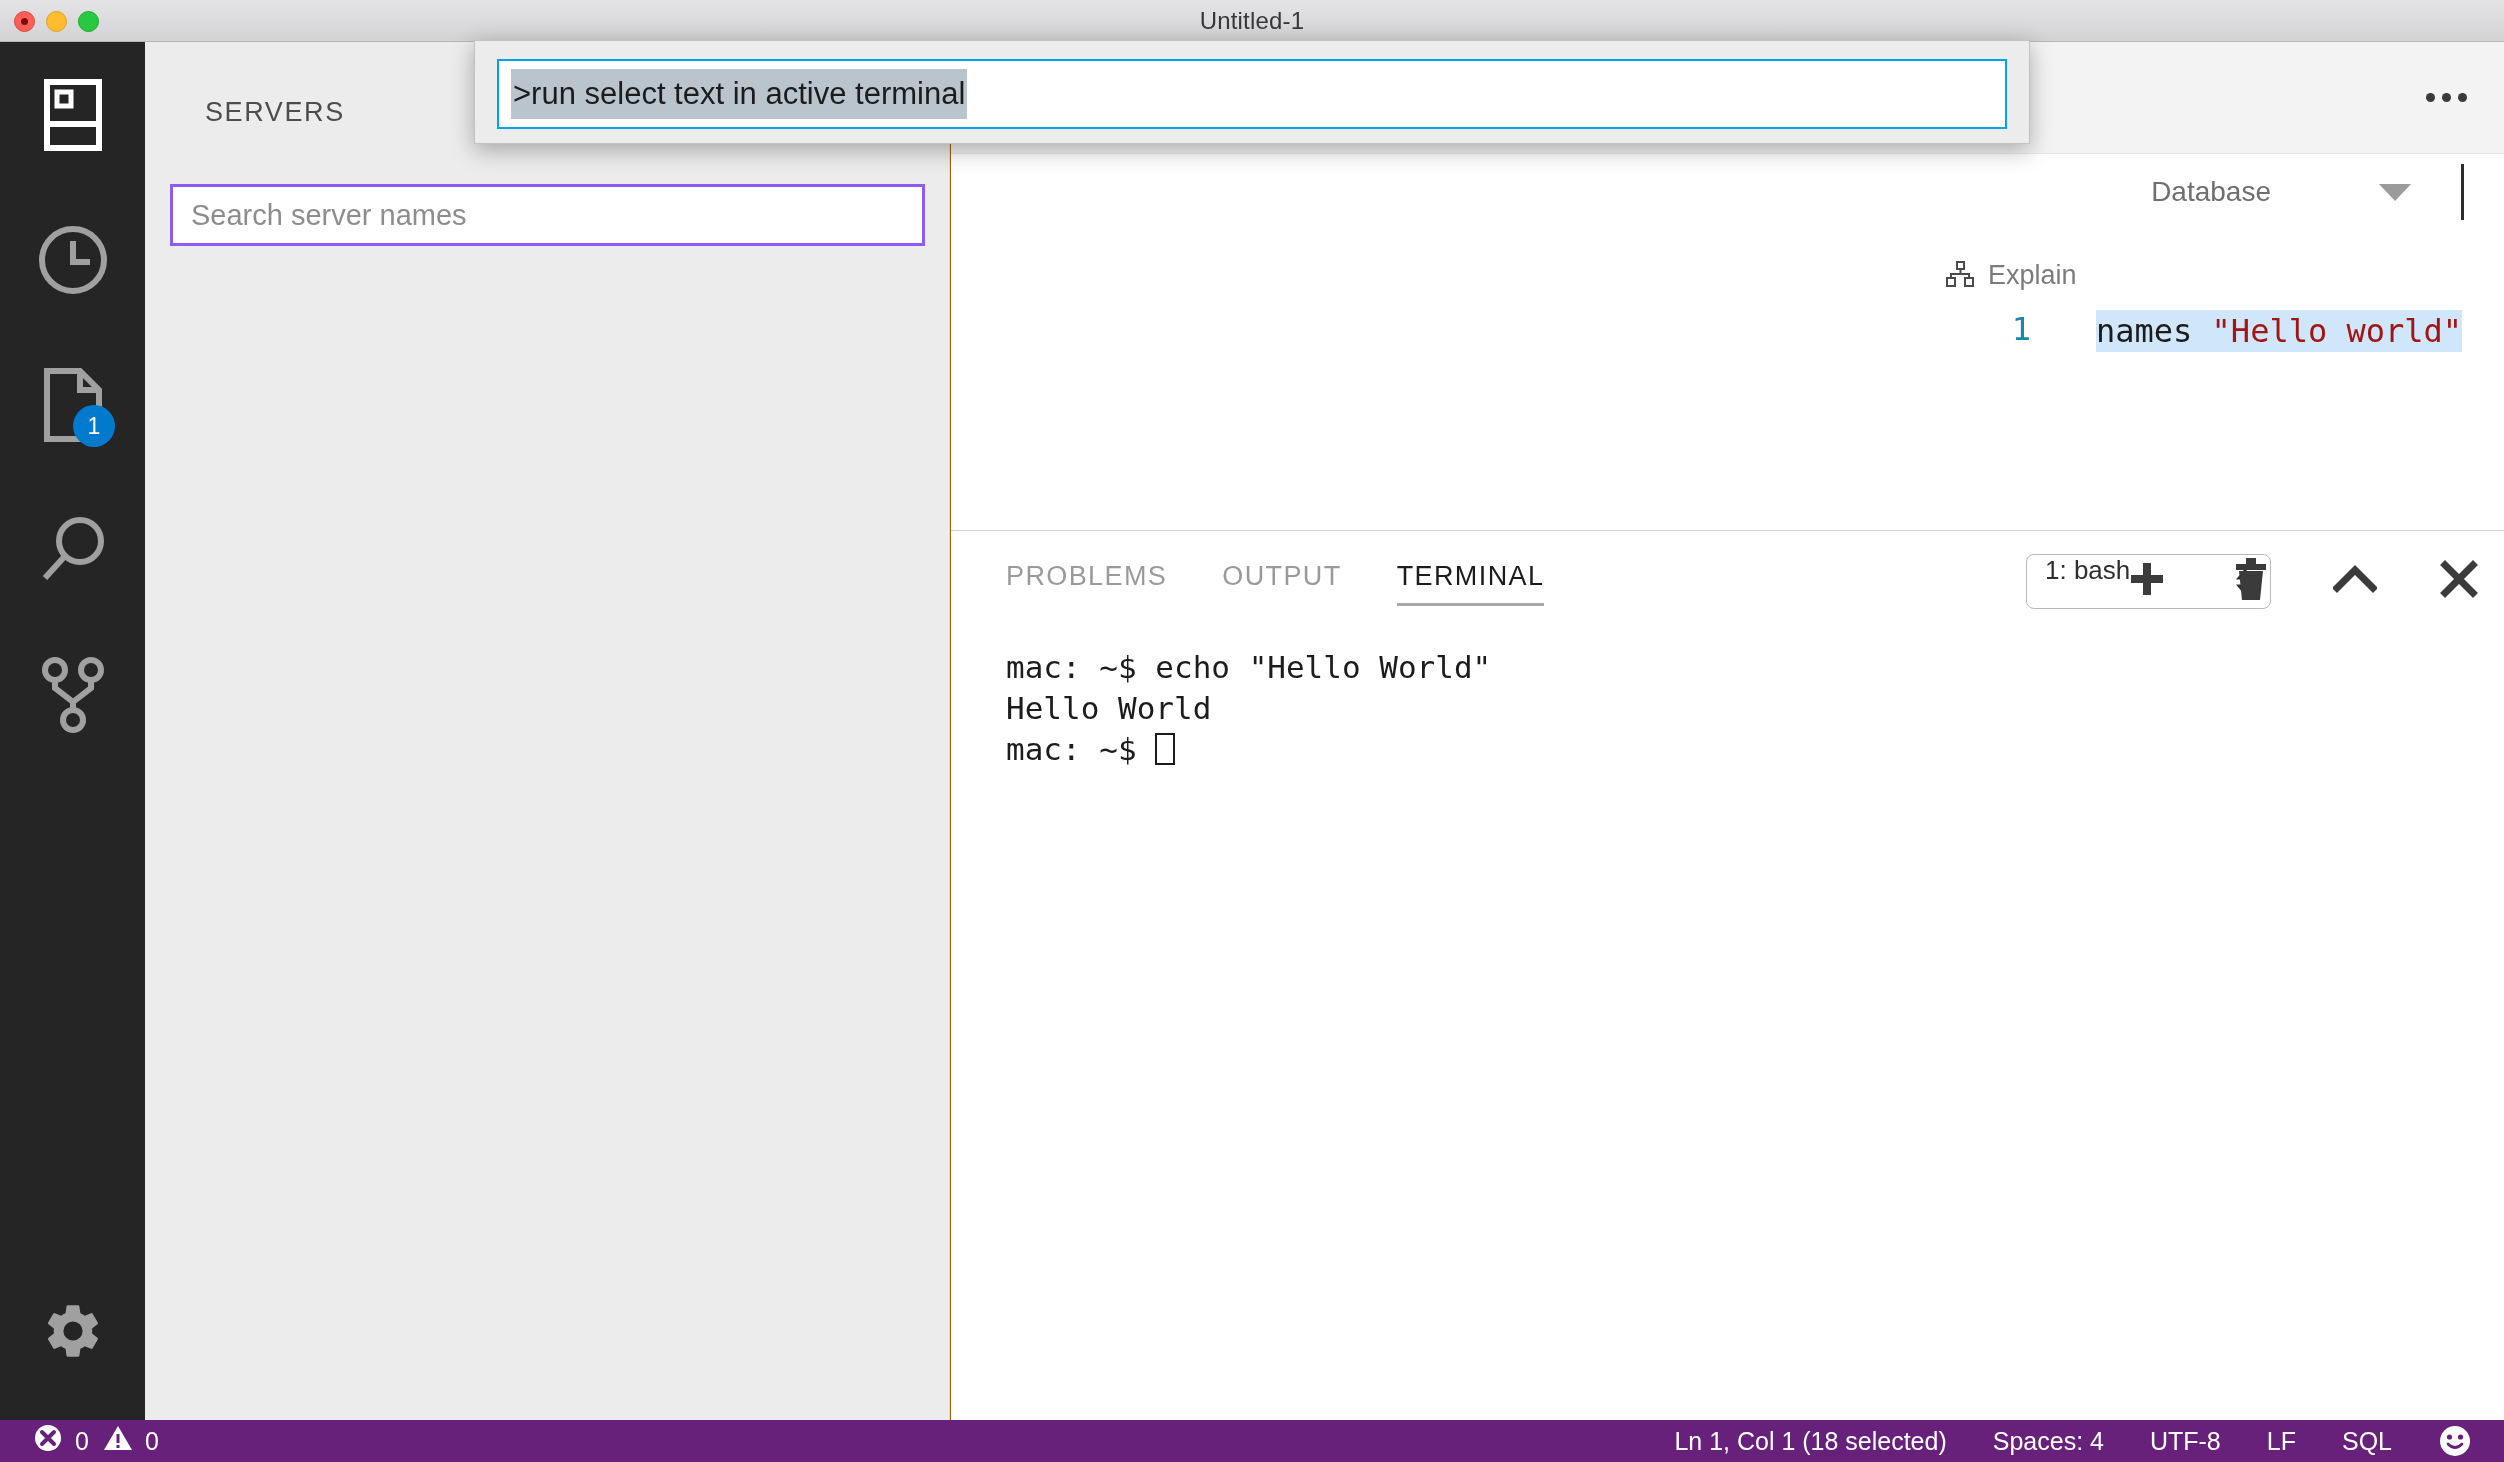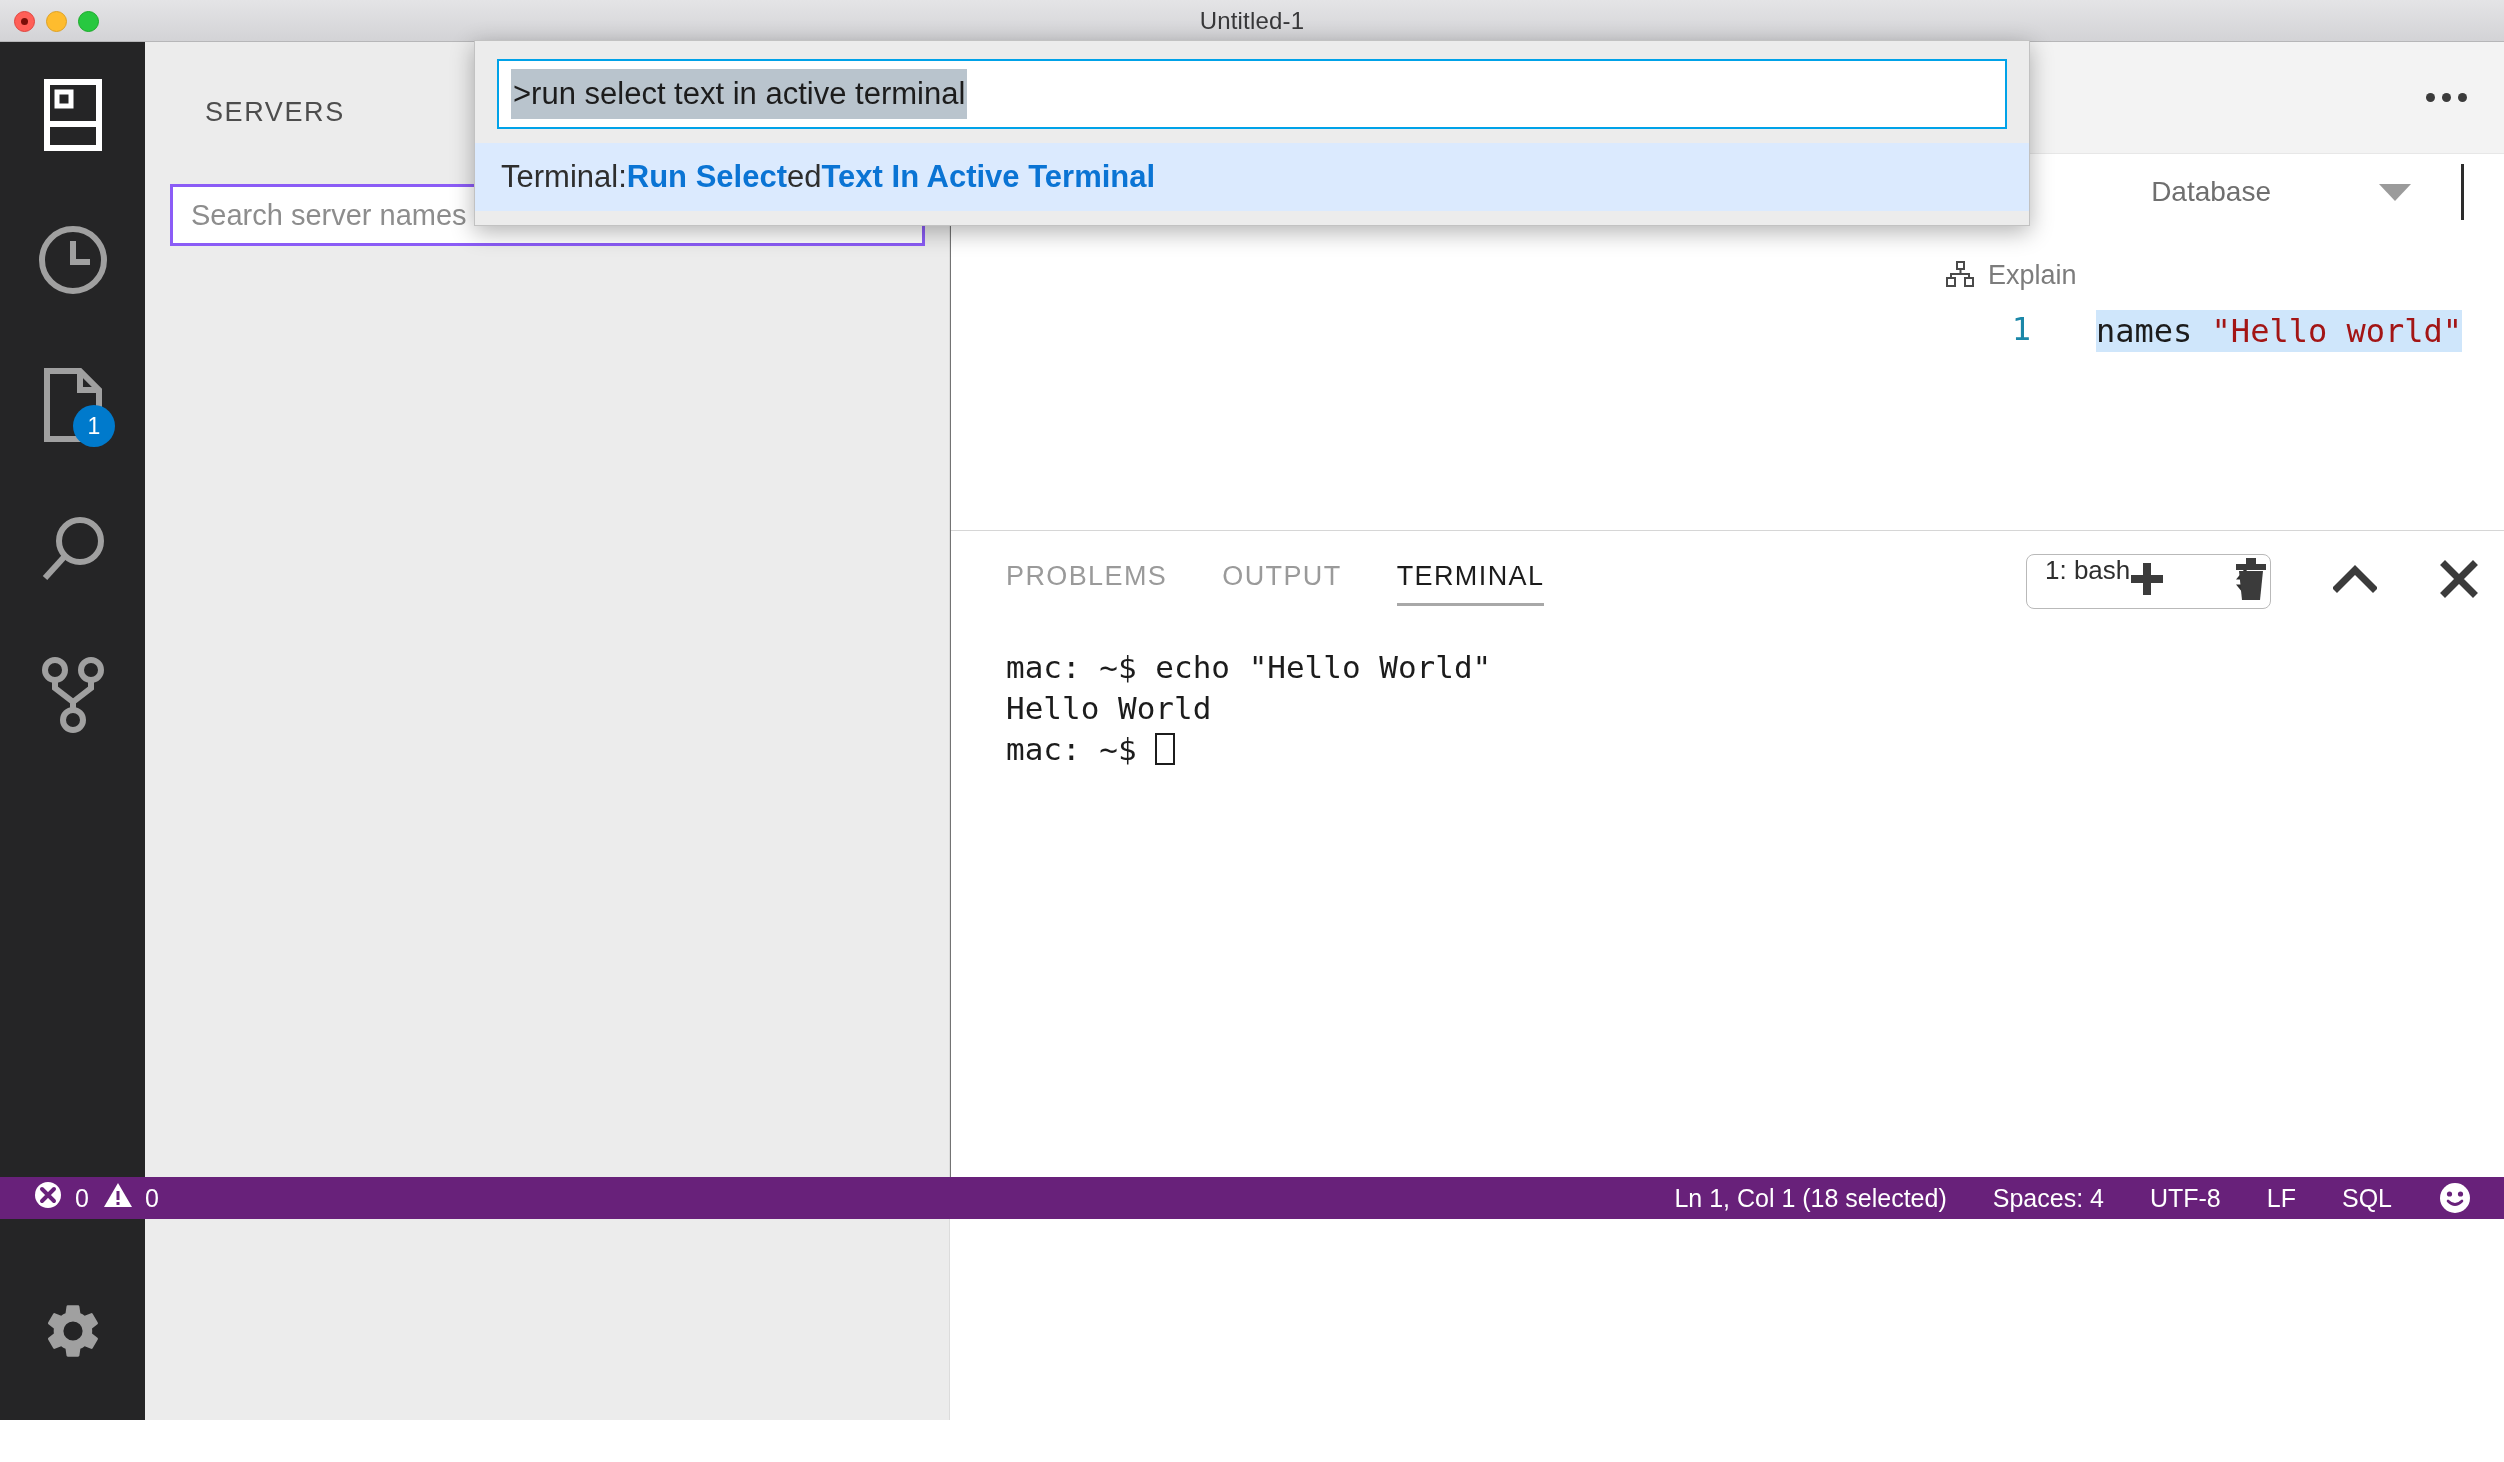--- a/index.html
+++ b/index.html
@@ -5,22 +5,22 @@
   * { margin:0; padding:0; box-sizing:border-box; }
   html, body {
     width:2504px; height:1462px;
     overflow:hidden;
     background:#ffffff;
     font-family:"Liberation Sans", sans-serif;
   }
 
   .app {
     position:relative;
-    width:2504px; height:1219px;
-    background:#737373;
+    width:2504px; height:1462px;
+    background:#a16207;
     border-radius:10px;
   }
 
   
   .titlebar {
     position:absolute; top:0; left:0;
     width:2504px; height:42px;
     background:linear-gradient(to bottom,#e4e4e6,#d3d3d6);
     border-bottom:1px solid #b6b6b8;
     display:flex; align-items:center;
@@ -433,28 +433,20 @@
     </div>
 
     <div class="term-body"><div>mac: ~$ echo "Hello World"</div><div>Hello World</div><div><span>mac: ~$ </span><span class="cursor-box"></span></div></div>
   </div>
 
   <div class="quickopen">
     <div class="qo-inputwrap">
       <div class="qo-input">
         <span class="qo-value">&gt;run select text in active terminal</span>
       </div>
-    </div>
-    <div class="qo-list">
-      <div class="qo-row">
-          <span class="pl" style="font-weight:normal">Terminal: </span>
-          <span class="hl">Run Select</span>
-          <span>ed </span>
-          <span class="hl">Text In Active Terminal</span>
-        </div>
     </div>
   </div>
 
   <div class="statusbar">
     <div class="sb-left">
       <div class="sb-item">
         <span>
           <svg width="30" height="30" viewBox="0 0 30 30">
             <circle cx="15" cy="15" r="13" fill="#ffffff"></circle>
             <path d="M9 9 L21 21 M21 9 L9 21" stroke="#68217a" stroke-width="4" stroke-linecap="round"></path>

